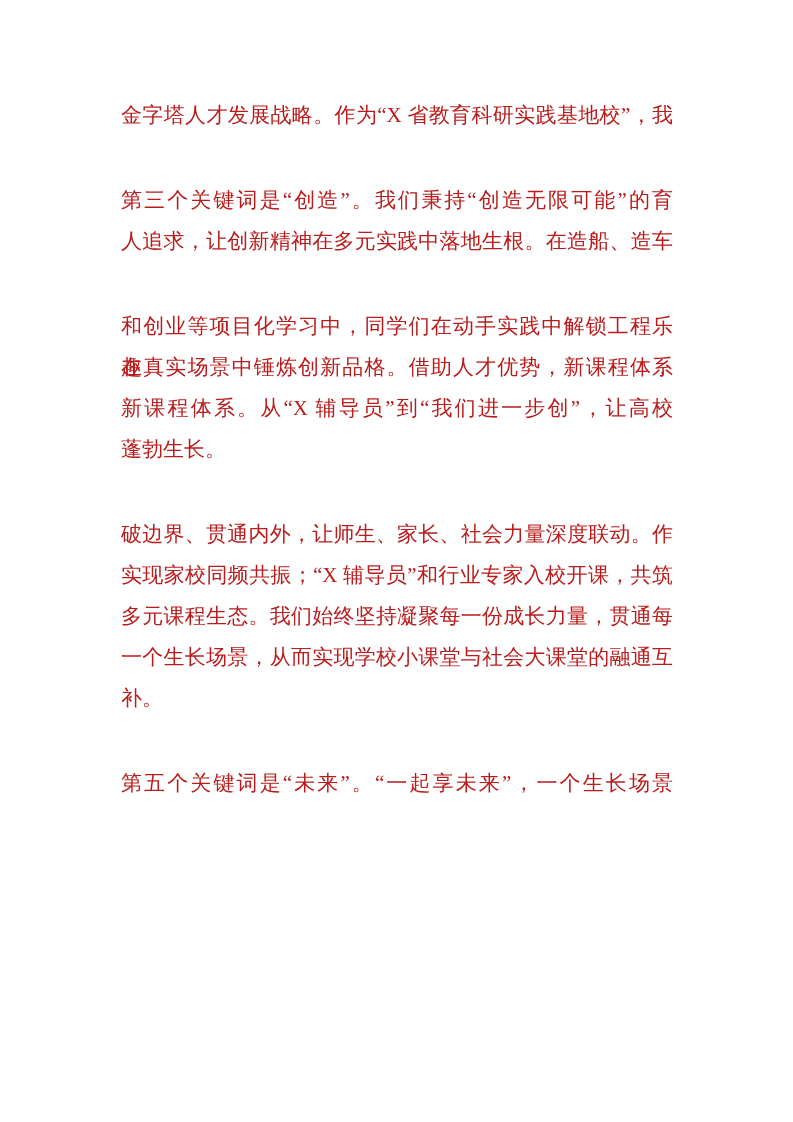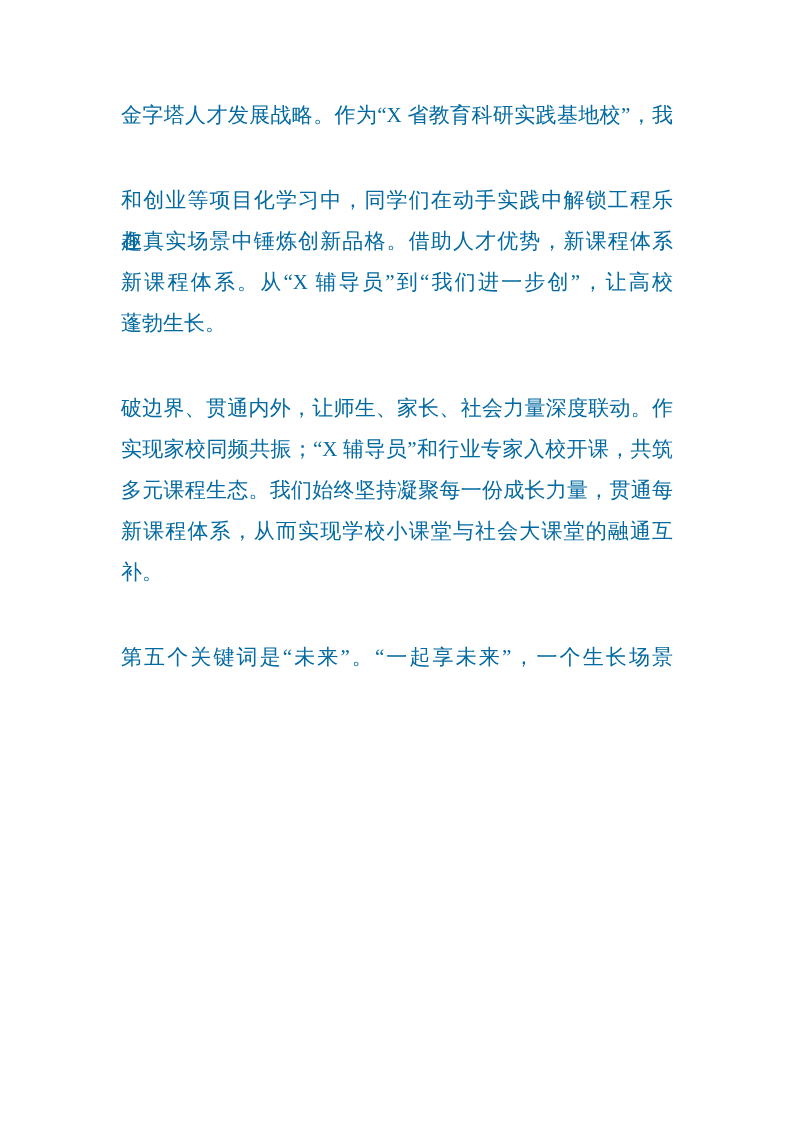--- a/index.html
+++ b/index.html
@@ -12,21 +12,21 @@
     height: 1122px;
     overflow: hidden;
   }
   .page {
     box-sizing: border-box;
     width: 793px;
     height: 1122px;
     padding: 95px 120px 0 121px;
     background: #ffffff;
     font-family: "Liberation Serif", "DejaVu Serif", serif;
-    color: #0369a1;
+    color: #b91c1c;
   }
   .paragraph {
     margin: 0 0 44px 0;
   }
   .line {
     font-size: 21px;
     line-height: 41px;
     height: 41px;
     white-space: nowrap;
     text-align: justify;
@@ -46,33 +46,37 @@
 </style>
 </head>
 <body>
 
 <div class="page">
 
   <div class="paragraph">
     <div class="line full">金字塔人才发展战略。作为“X 省教育科研实践基地校”，我</div>
   </div>
 
+  <div class="paragraph">
+    <div class="line full">第三个关键词是“创造”。我们秉持“创造无限可能”的育</div>
+    <div class="line full">人追求，让创新精神在多元实践中落地生根。在造船、造车</div>
+  </div>
 
   <div class="paragraph">
     <div class="line full">和创业等项目化学习中，同学们在动手实践中解锁工程乐趣，</div>
     <div class="line full">在真实场景中锤炼创新品格。借助人才优势，新课程体系</div>
     <div class="line full">新课程体系。从“X 辅导员”到“我们进一步创”，让高校</div>
     <div class="line lastline">蓬勃生长。</div>
   </div>
 
   <div class="paragraph">
     <div class="line full">破边界、贯通内外，让师生、家长、社会力量深度联动。作</div>
     <div class="line full">实现家校同频共振；“X 辅导员”和行业专家入校开课，共筑</div>
     <div class="line full">多元课程生态。我们始终坚持凝聚每一份成长力量，贯通每</div>
-    <div class="line full">新课程体系，从而实现学校小课堂与社会大课堂的融通互</div>
+    <div class="line full">一个生长场景，从而实现学校小课堂与社会大课堂的融通互</div>
     <div class="line lastline">补。</div>
   </div>
 
   <div class="paragraph">
     <div class="line full">第五个关键词是“未来”。“一起享未来”，一个生长场景</div>
   </div>
 
 </div>
 
 </body></html>

